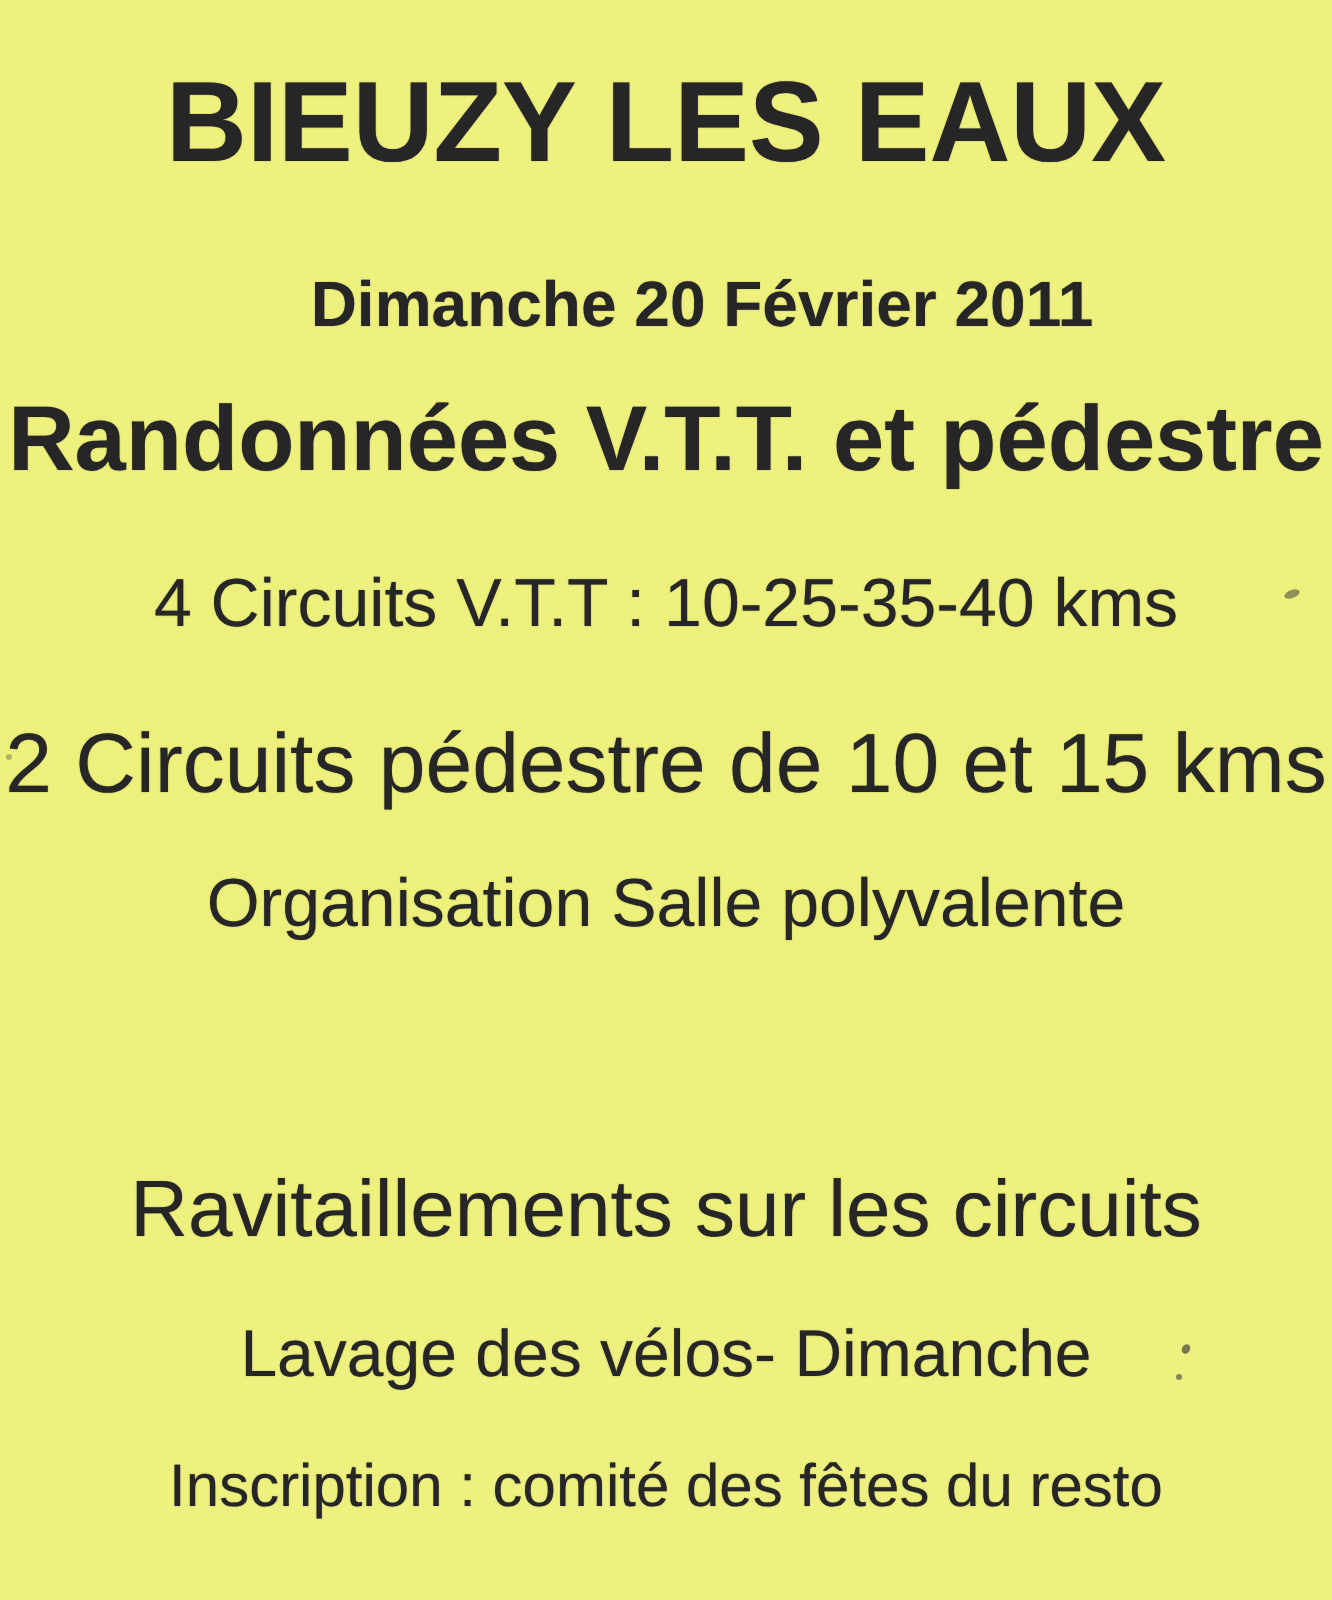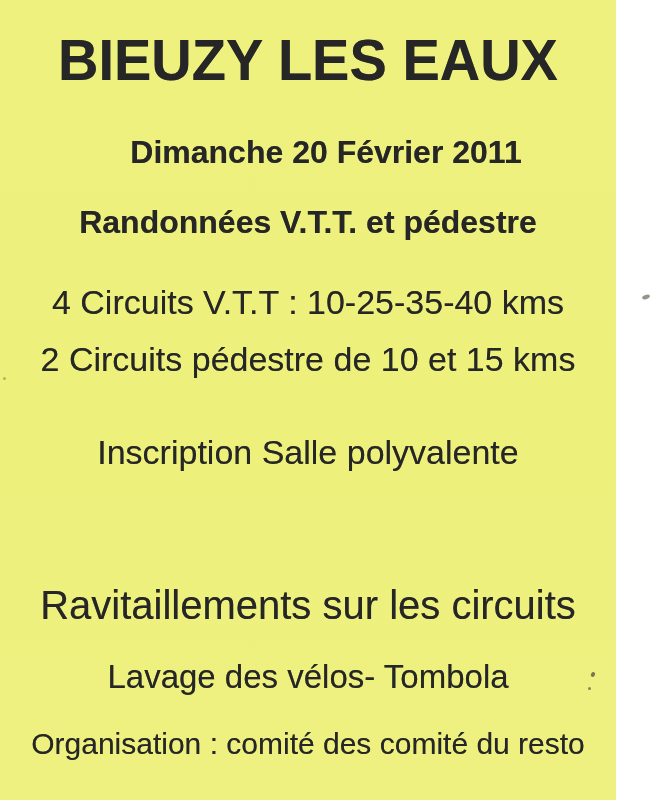--- a/index.html
+++ b/index.html
@@ -7,21 +7,21 @@
     padding: 0;
   }
   body {
     width: 666px;
     height: 800px;
     overflow: hidden;
     font-family: "Liberation Sans", sans-serif;
   }
   .poster {
     position: relative;
-    width: 616px;
+    width: 666px;
     height: 800px;
     background: #eef07e;
     background-image: linear-gradient(180deg, #eff17f 0%, #edf07b 55%, #eef180 100%);
     color: #262626;
   }
   .line {
     position: absolute;
     left: 0;
     right: 0;
     text-align: center;
@@ -37,26 +37,26 @@
     letter-spacing: 0px;
     transform: scaleY(1.02);
   }
   .line-date {
     top: 134px;
     font-size: 32px;
     font-weight: 700;
     padding-left: 36px;
   }
   .line-subtitle {
-    top: 204px;
-    font-size: 32px;
+    top: 192px;
+    font-size: 46px;
     font-weight: 700;
   }
   .line-vtt      { top: 283px; font-size: 34px; font-weight: 400; text-align: center; }
-  .line-pedestre { top: 340px; font-size: 34px; font-weight: 400; }
+  .line-pedestre { top: 358px; font-size: 42px; font-weight: 400; }
   .line-inscription { top: 433px; font-size: 34px; font-weight: 400; }
   .line-heure    { top: 508px; font-size: 34px; font-weight: 400; }
   .line-ravito   { top: 583px; font-size: 40px; font-weight: 400; }
   .line-lavage   { top: 658px; font-size: 33px; font-weight: 400; }
   .line-orga     { top: 727px; font-size: 30px; font-weight: 400; }
 
   
   .artifact {
     position: absolute;
     background: #5a5a46;
@@ -101,27 +101,27 @@
   <div class="line line-title">BIEUZY LES EAUX</div>
 
   <div class="line line-date">Dimanche 20 Février 2011</div>
 
   <div class="line line-subtitle">Randonnées V.T.T. et pédestre</div>
 
   <div class="line line-vtt">4 Circuits V.T.T : 10-25-35-40 kms</div>
 
   <div class="line line-pedestre">2 Circuits pédestre de 10 et 15 kms</div>
 
-  <div class="line line-inscription">Inscription Salle polyvalente</div>
+  <div class="line line-inscription">Organisation Salle polyvalente</div>
 
 
   <div class="line line-ravito">Ravitaillements sur les circuits</div>
 
-  <div class="line line-lavage">Lavage des vélos- Tombola</div>
+  <div class="line line-lavage">Lavage des vélos- Dimanche</div>
 
-  <div class="line line-orga">Organisation : comité des comité du resto</div>
+  <div class="line line-orga">Inscription : comité des fêtes du resto</div>
 
   <span class="artifact artifact-speck"></span>
   <span class="artifact artifact-colon-top"></span>
   <span class="artifact artifact-colon-bottom"></span>
   <span class="artifact artifact-dot-left"></span>
 
 </div>
 
 </body></html>

